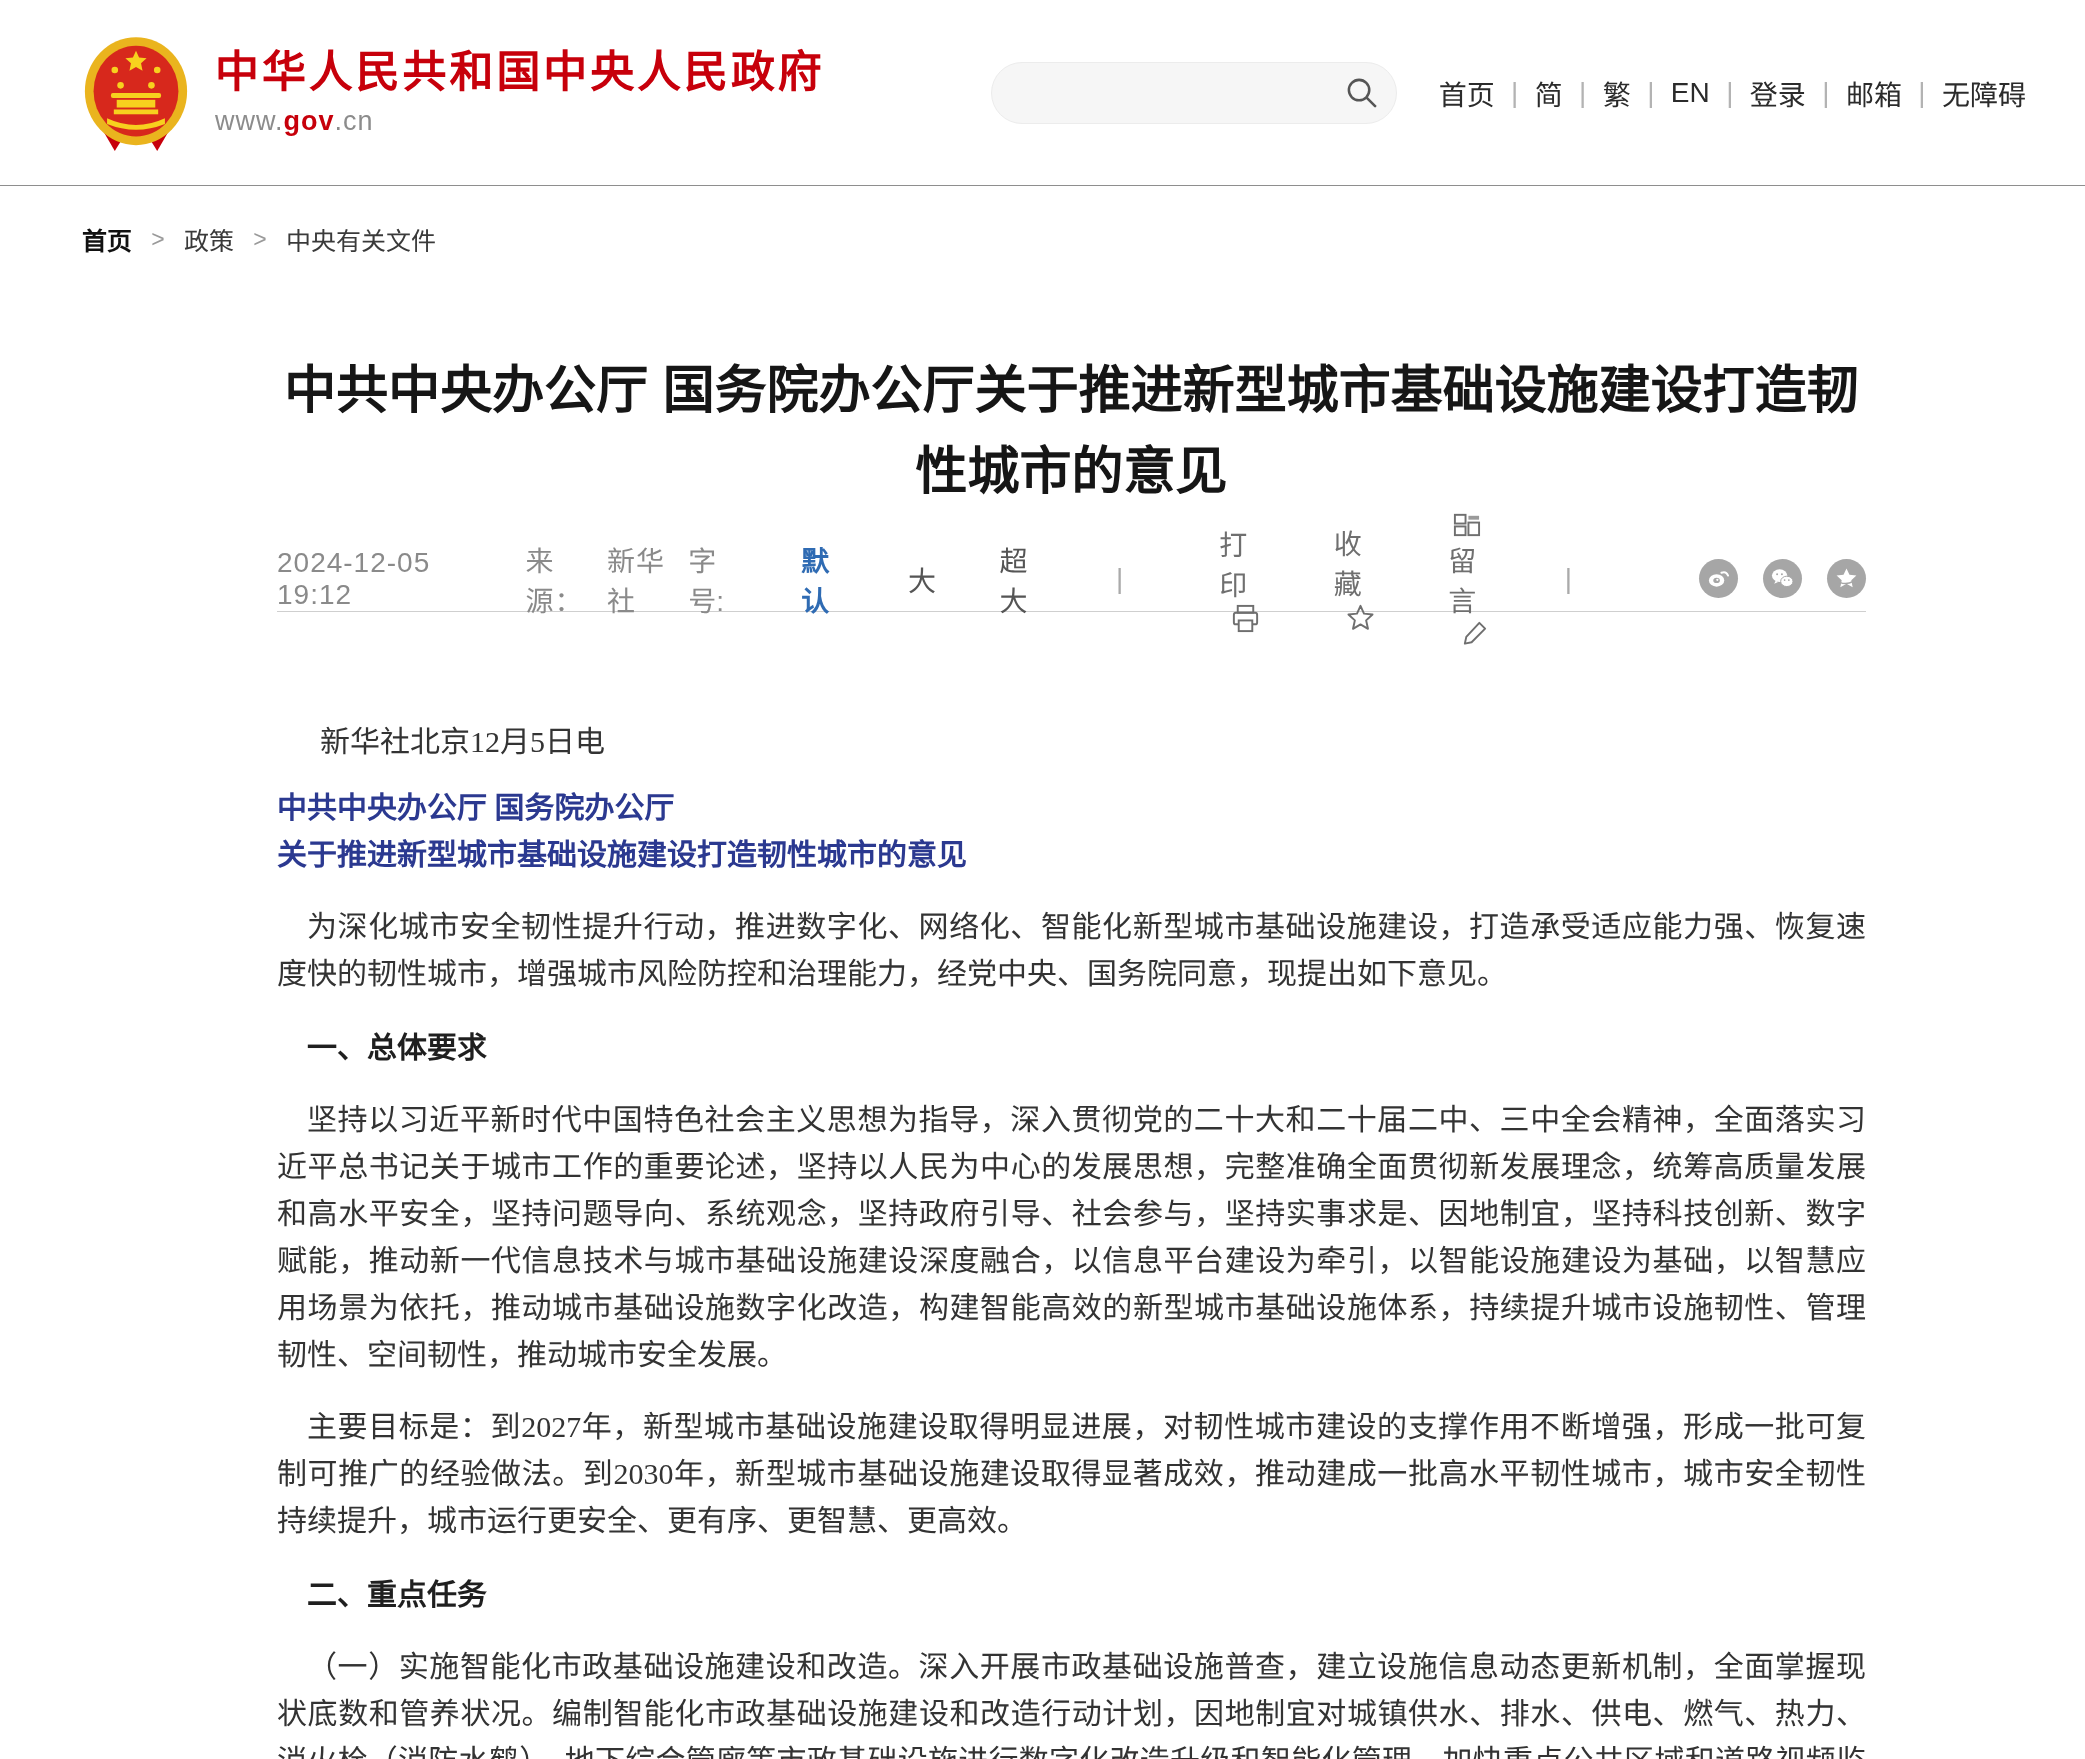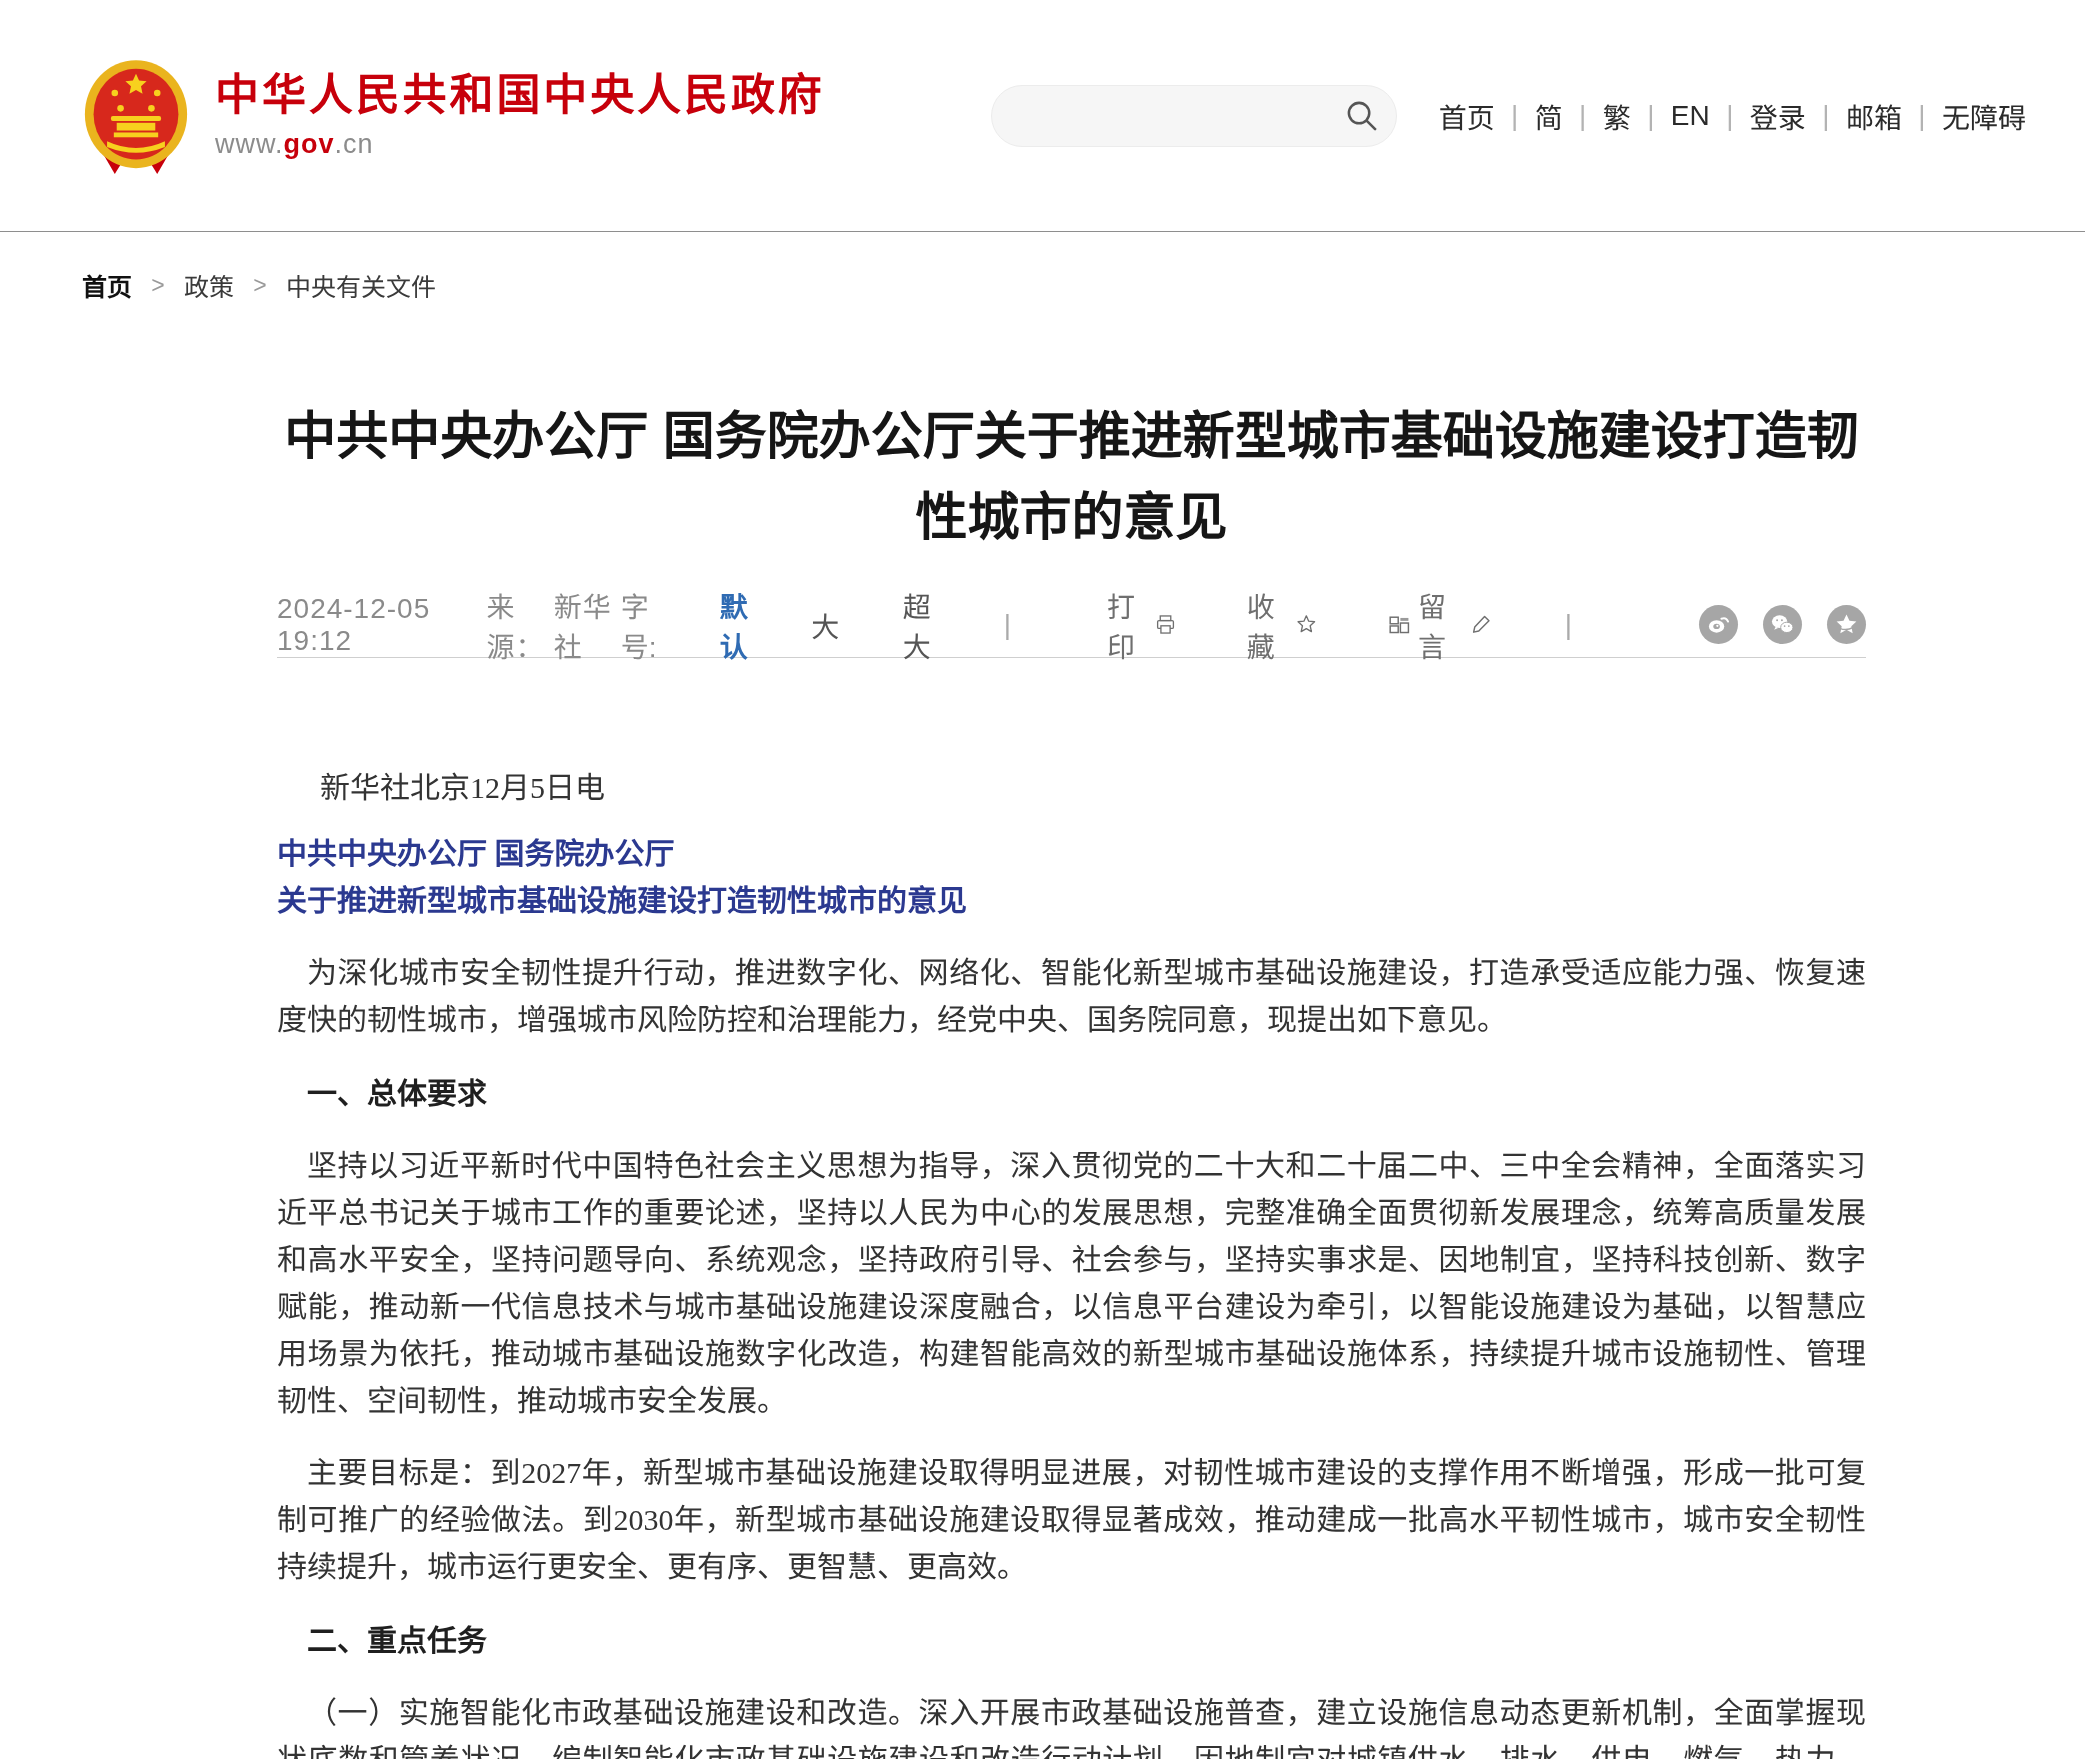--- a/index.html
+++ b/index.html
@@ -1,20 +1,20 @@
 <!DOCTYPE html>
 <html lang="zh-CN"><head>
 <meta charset="utf-8">
 <style>
   html,body{margin:0;padding:0;background:#ffffff;}
   body{width:2086px;height:1759px;overflow:hidden;position:relative;
        font-family:"Liberation Sans",sans-serif;color:#333;}
 
   
-  .site-header{height:232px;border-bottom:1.9px solid #8e8e8e;
+  .site-header{height:186px;border-bottom:1.9px solid #8e8e8e;
     display:flex;align-items:center;justify-content:space-between;
     padding:0 60px 0 82px;box-sizing:border-box;}
   .brand{display:flex;align-items:center;}
   .emblem{width:108px;height:120px;flex:0 0 auto;margin-top:5.8px;}
   .brand-text{margin-left:25px;}
   .site-title{font-size:44px;font-weight:700;color:#c7000b;letter-spacing:2.9px;line-height:1.1;}
   .site-url{margin-top:9.7px;font-size:27px;color:#8c8c8c;letter-spacing:1px;}
   .site-url .gov{color:#c7000b;font-weight:700;text-align:center;}
 
   .header-right{display:flex;align-items:center;}
@@ -41,21 +41,21 @@
     font-weight:700;color:#161616;}
 
   .meta-row{margin-top:48px;display:flex;align-items:center;justify-content:space-between;
     font-size:28px;color:#8a8a8a;height:37px;}
   .meta-left{display:flex;align-items:center;letter-spacing:1px;}
   .meta-left .src{margin-left:27px;}
   .meta-tools{display:flex;align-items:center;gap:48px;}
   .meta-tools .tool-sep{color:#aaaaaa;margin:0 25px;}
   .font-opt{margin-left:15.4px;color:#555;cursor:pointer;}
   .font-opt.active{color:#2f6bb3;font-weight:700;}
-  .tool-item{display:flex;align-items:center;margin-left:23px;cursor:pointer;color:#6f6f6f;}
+  .tool-item{display:flex;align-items:center;margin-left:23px;cursor:pointer;color:#6f6f6f;flex-direction:column;}
   .tool-item:first-child{margin-left:0;}
   .tool-item svg{margin-left:9.7px;}
   .share-group{display:flex;align-items:center;margin-left:29px;}
   .share-circle{width:39px;height:39px;border-radius:50%;background:#a6a6a6;
     display:flex;align-items:center;justify-content:center;margin-left:25px;cursor:pointer;}
 
   .article-divider{margin-top:13.5px;border-bottom:1.9px solid #cfcfcf;}
 
   
   .article-body{padding-top:93px;font-family:"Liberation Serif",serif;

